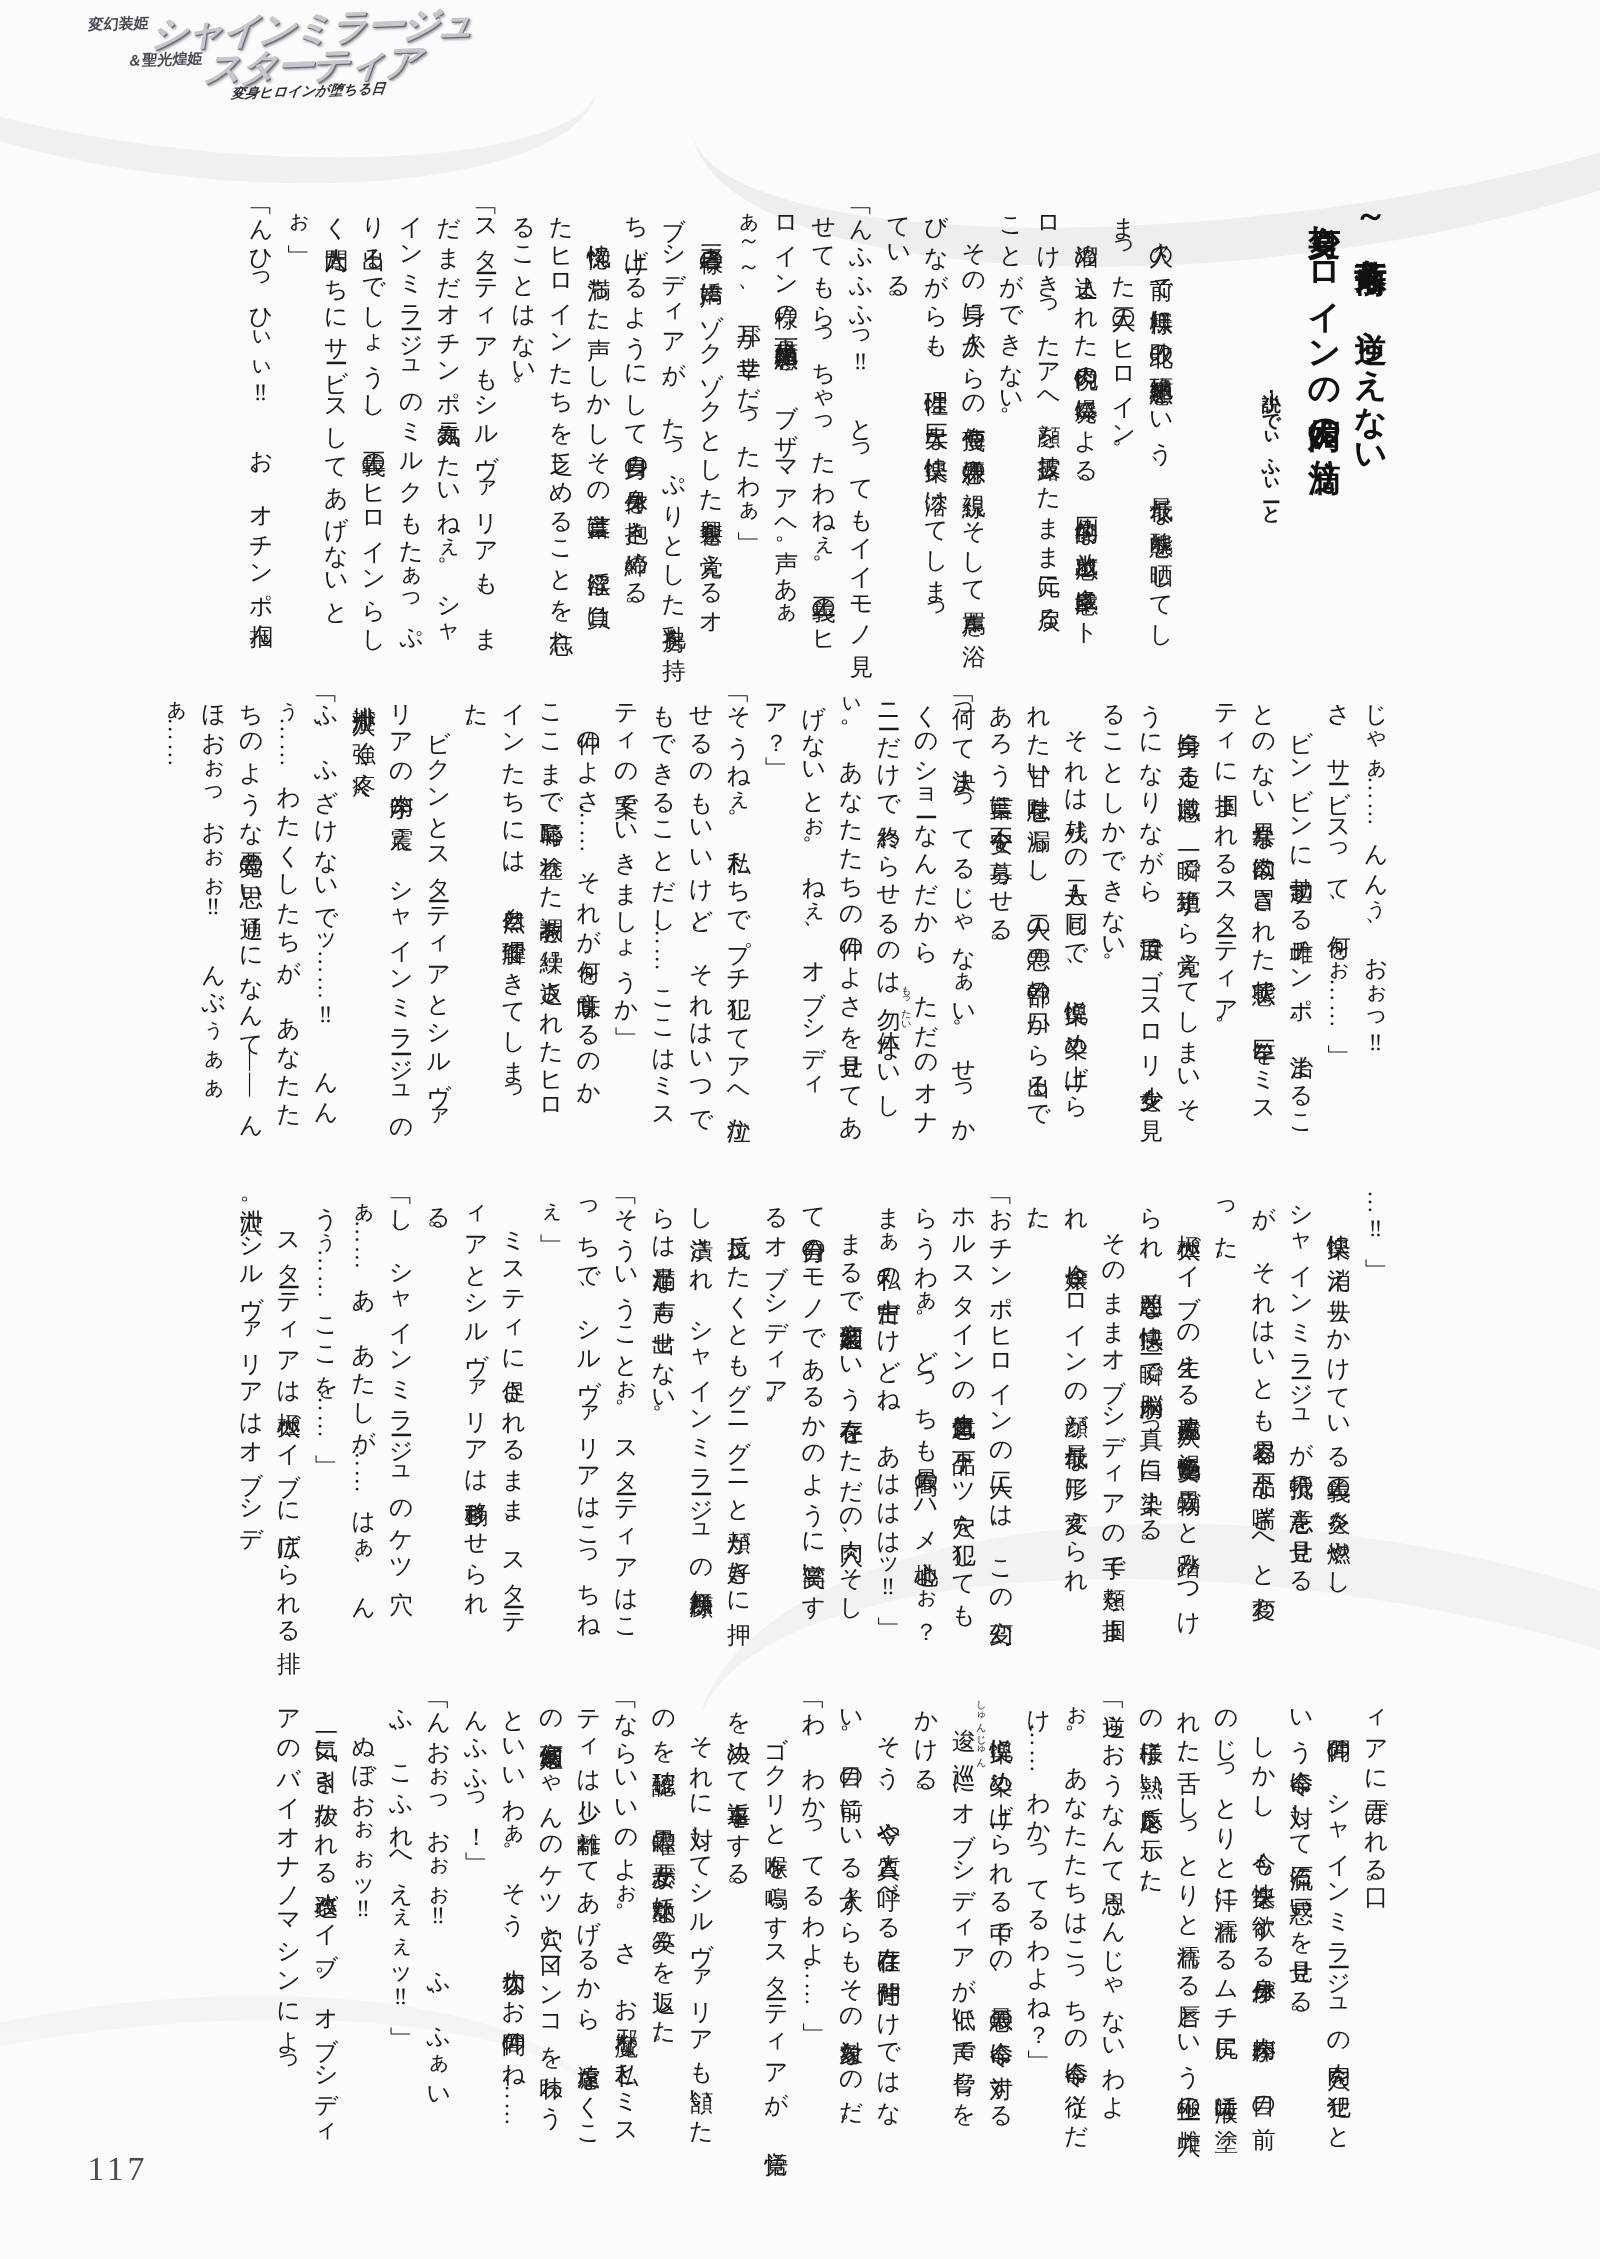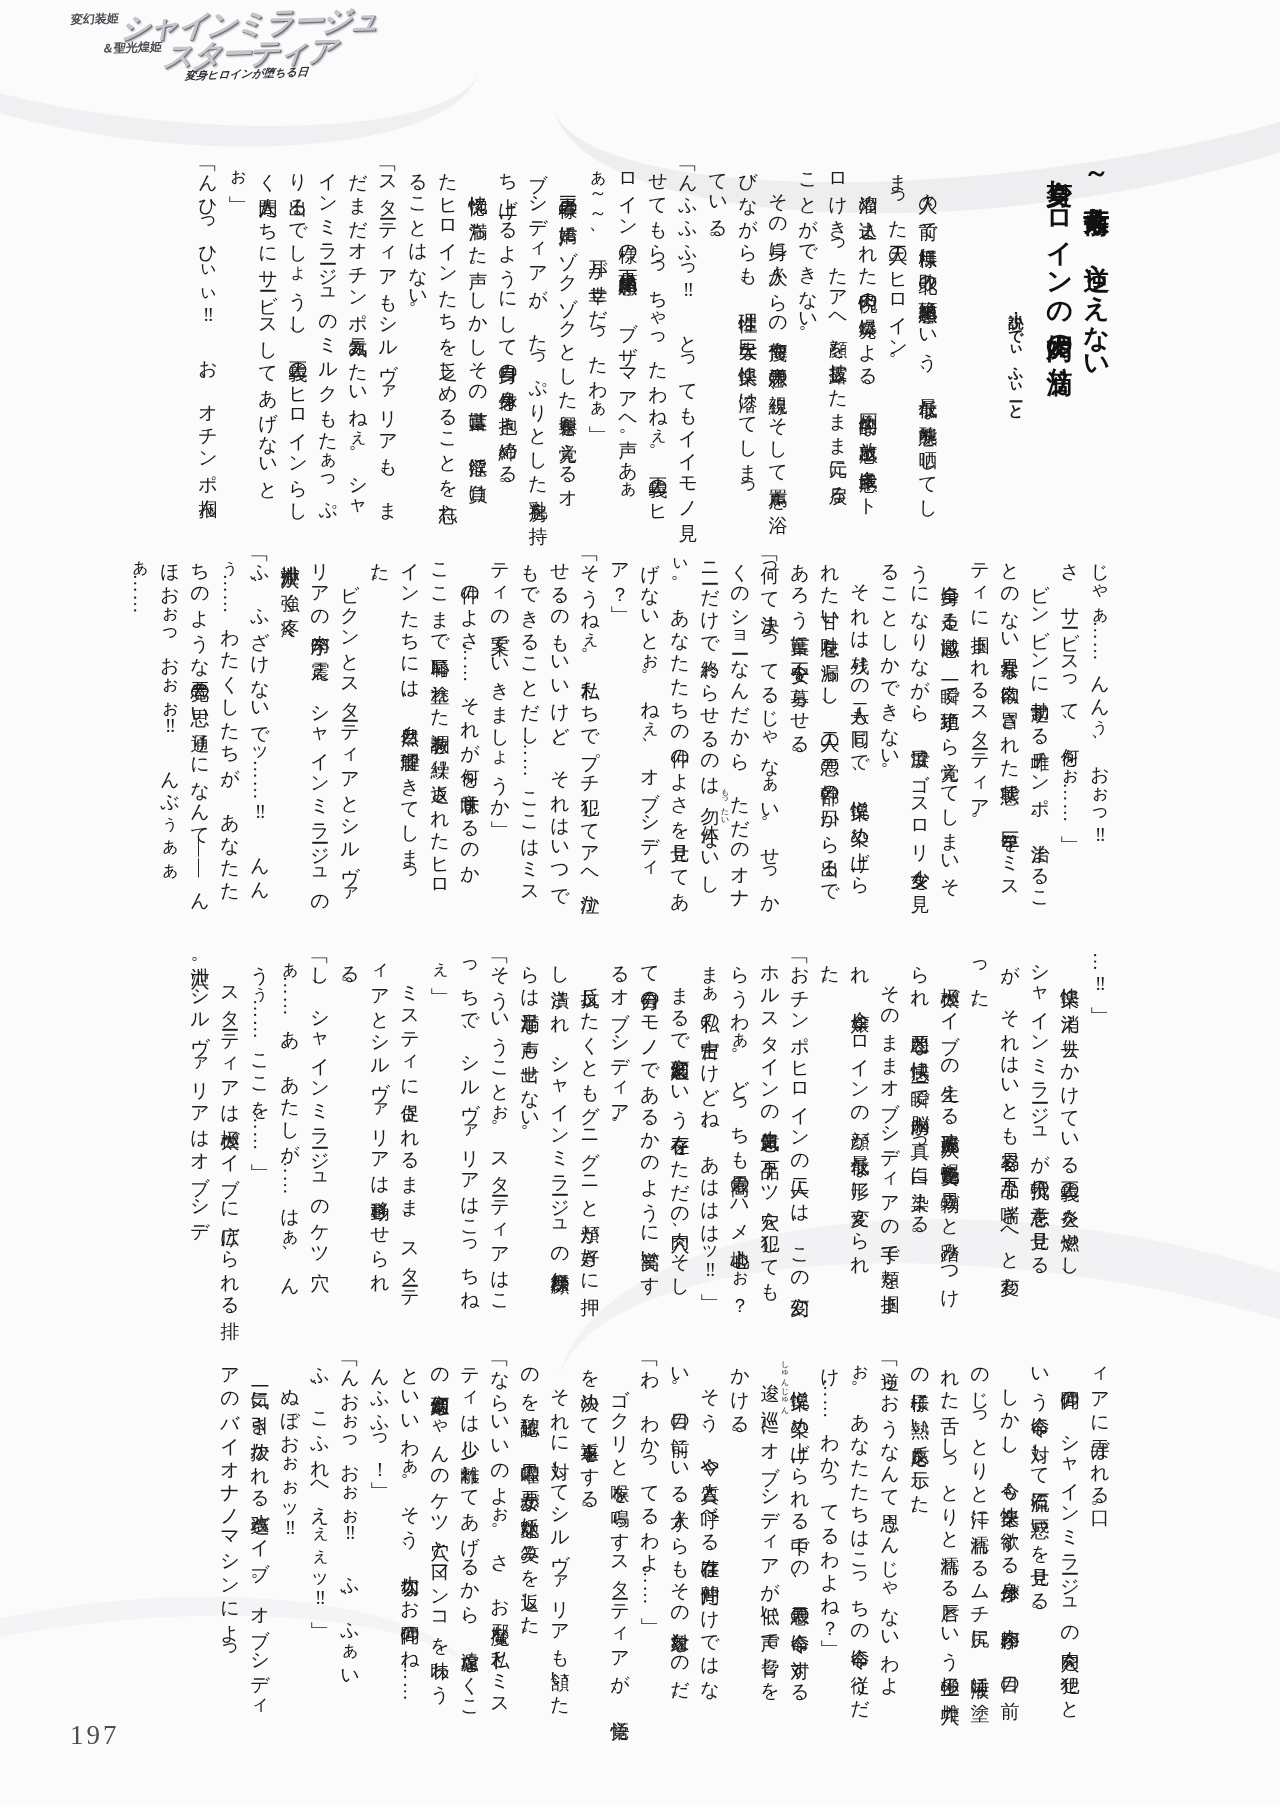--- a/index.html
+++ b/index.html
@@ -156,15 +156,15 @@
 　悦楽に染め上げられる中での、最悪の命令に対する<ruby>逡巡<rt>しゅんじゅん</rt></ruby>にオブシディアが低い声で脅しをかける。
 　そう、今や人質と呼べる存在は仲間だけではない。目の前にいる人々すらもその対象なのだ。
 「わ、わかってるわよ……」
 　ゴクリと喉を鳴らすスターティアが、覚悟を決めて返事をする。
 　それに対してシルヴァリアも頷いたのを確認し、黒曜の悪女が妖艶な笑みを返した。
 「ならいいのよぉ。さ、お邪魔な私とミスティは少し離れてあげるから、遠慮なくこの変幻便姫ちゃんのケツ穴と口マンコを味わうといいわぁ。そう、大切なお仲間のね……んふふっ！」
 「んおぉっおぉぉ‼　ふ、ふぁいふ、こふれへえぇぇッ‼」
 　ぬぼおぉぉッ‼
 　一気に引き抜かれる改造バイブ。オブシディアのバイオナノマシンによっ</div>
 
-  <div id="page-number">197</div>
+  <div id="page-number">117</div>
 
 </div>
 
 </body></html>

